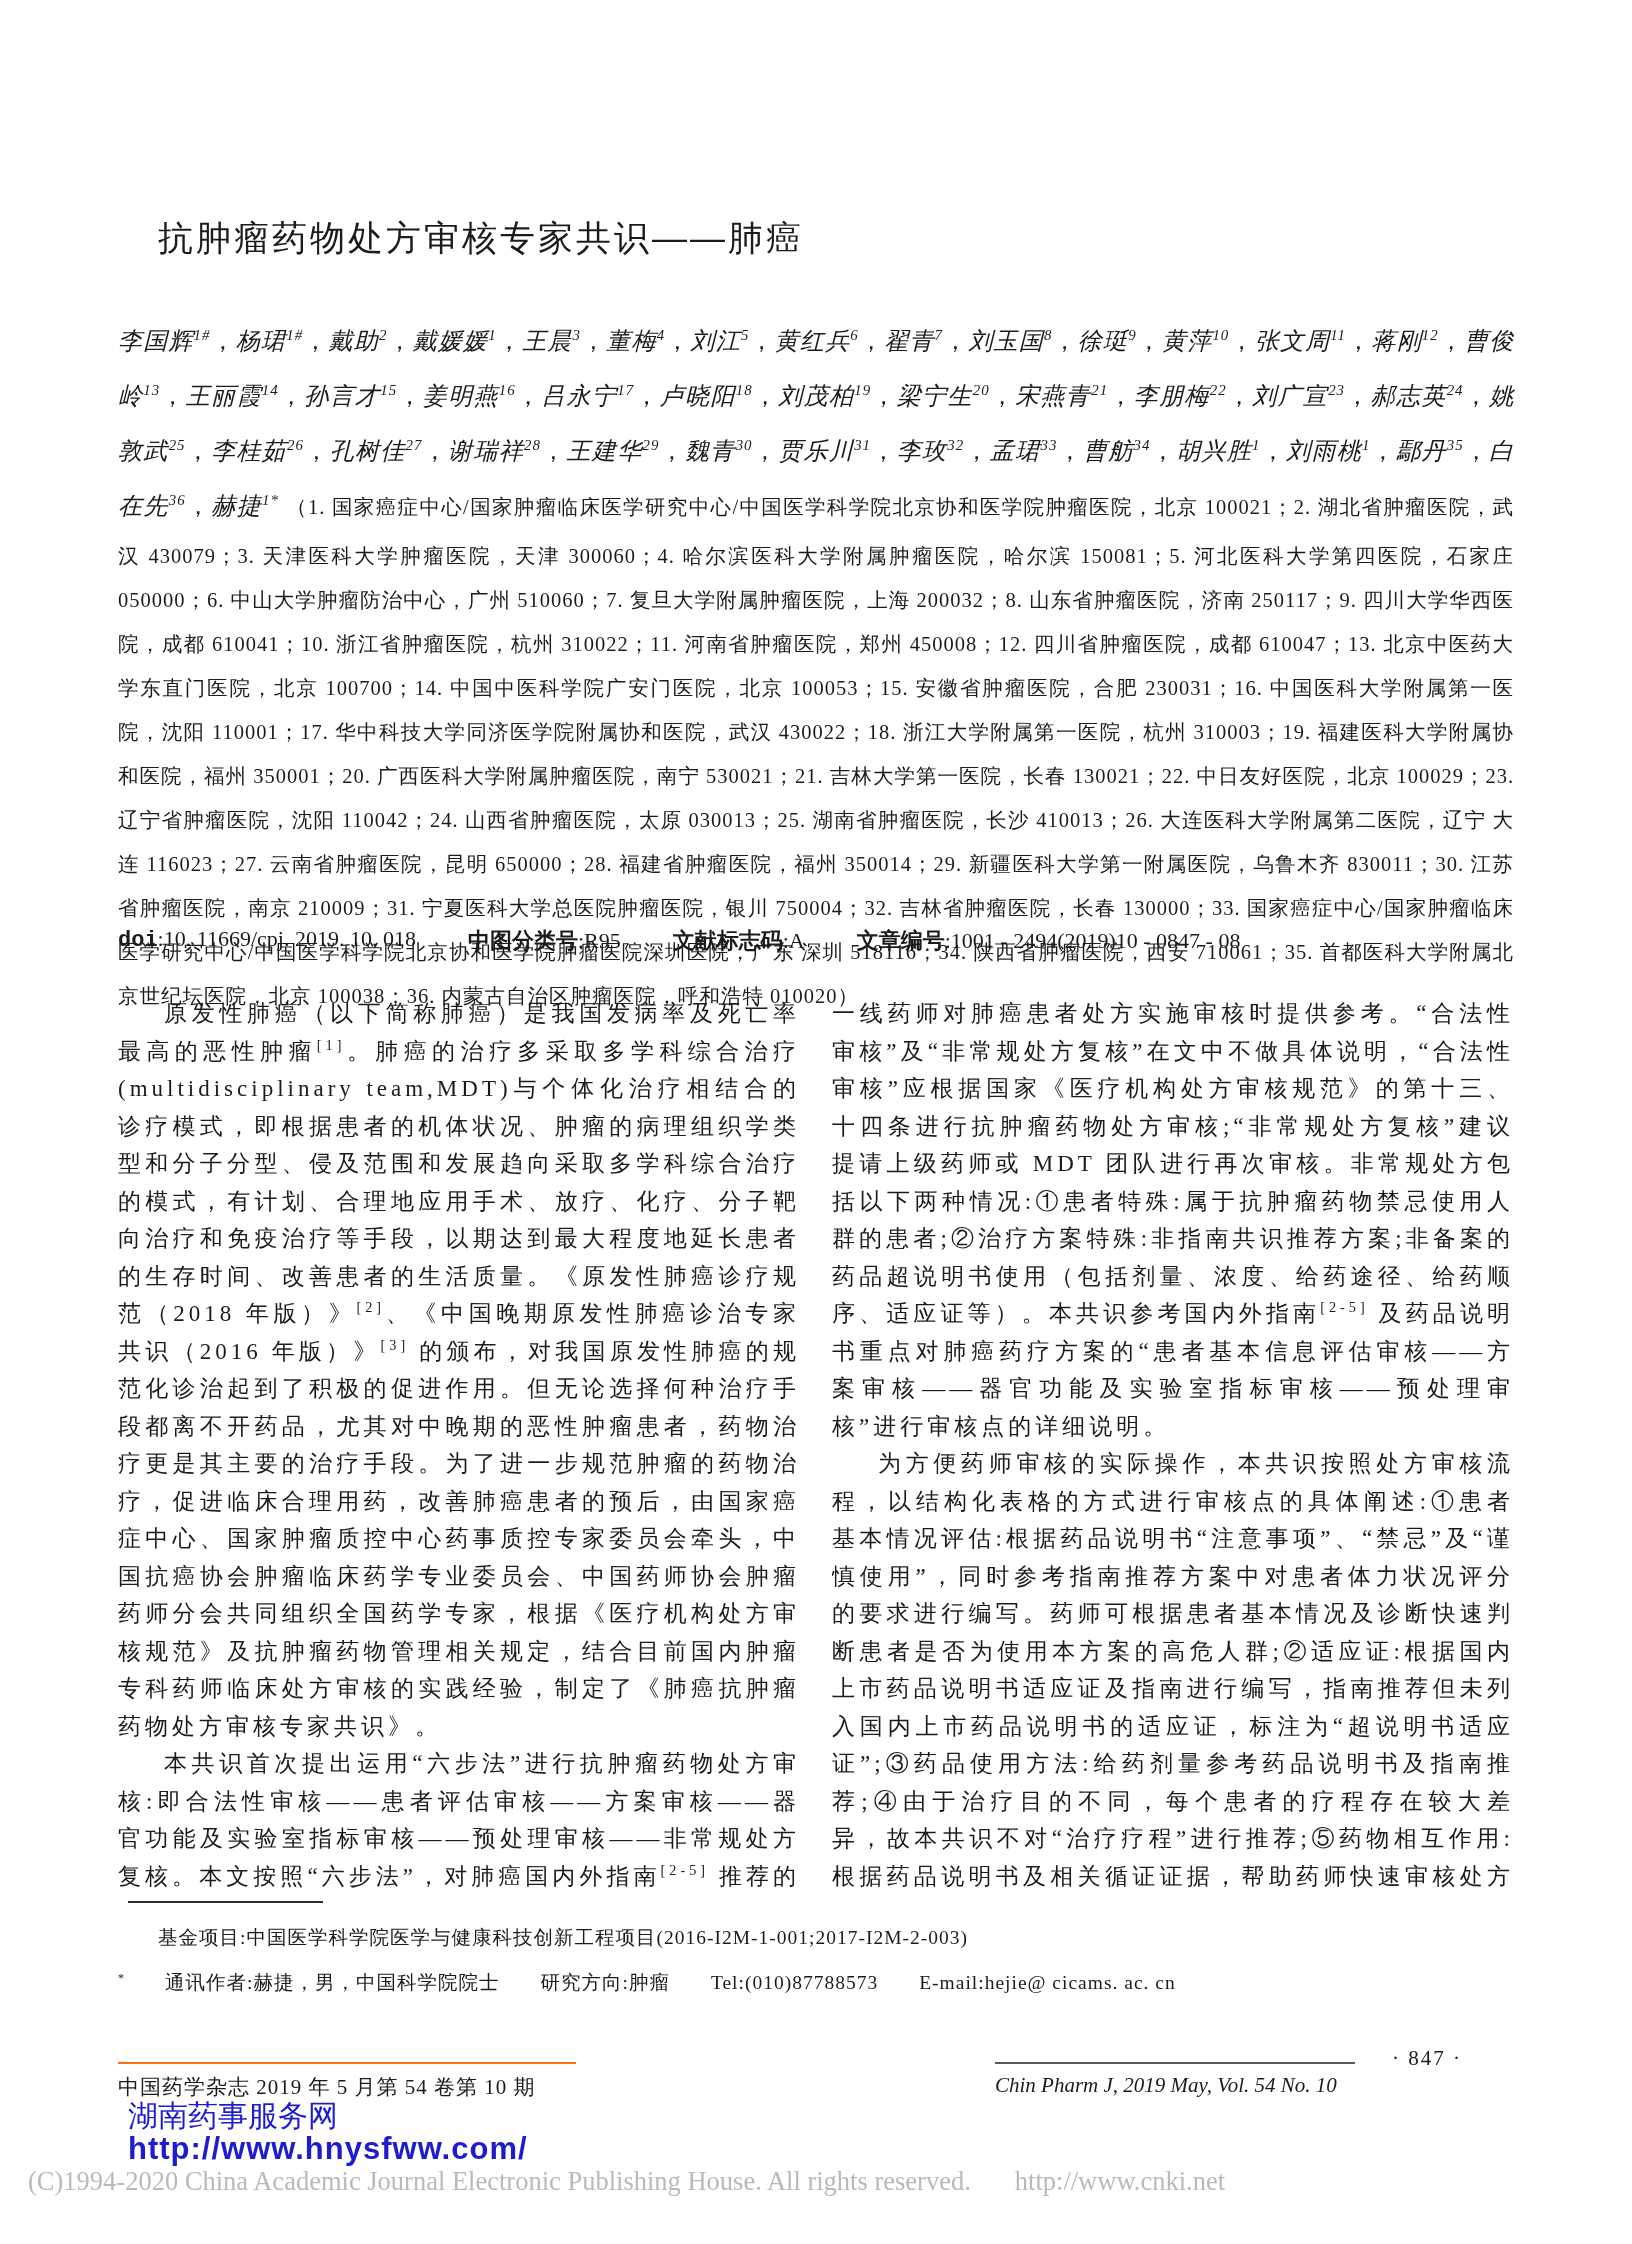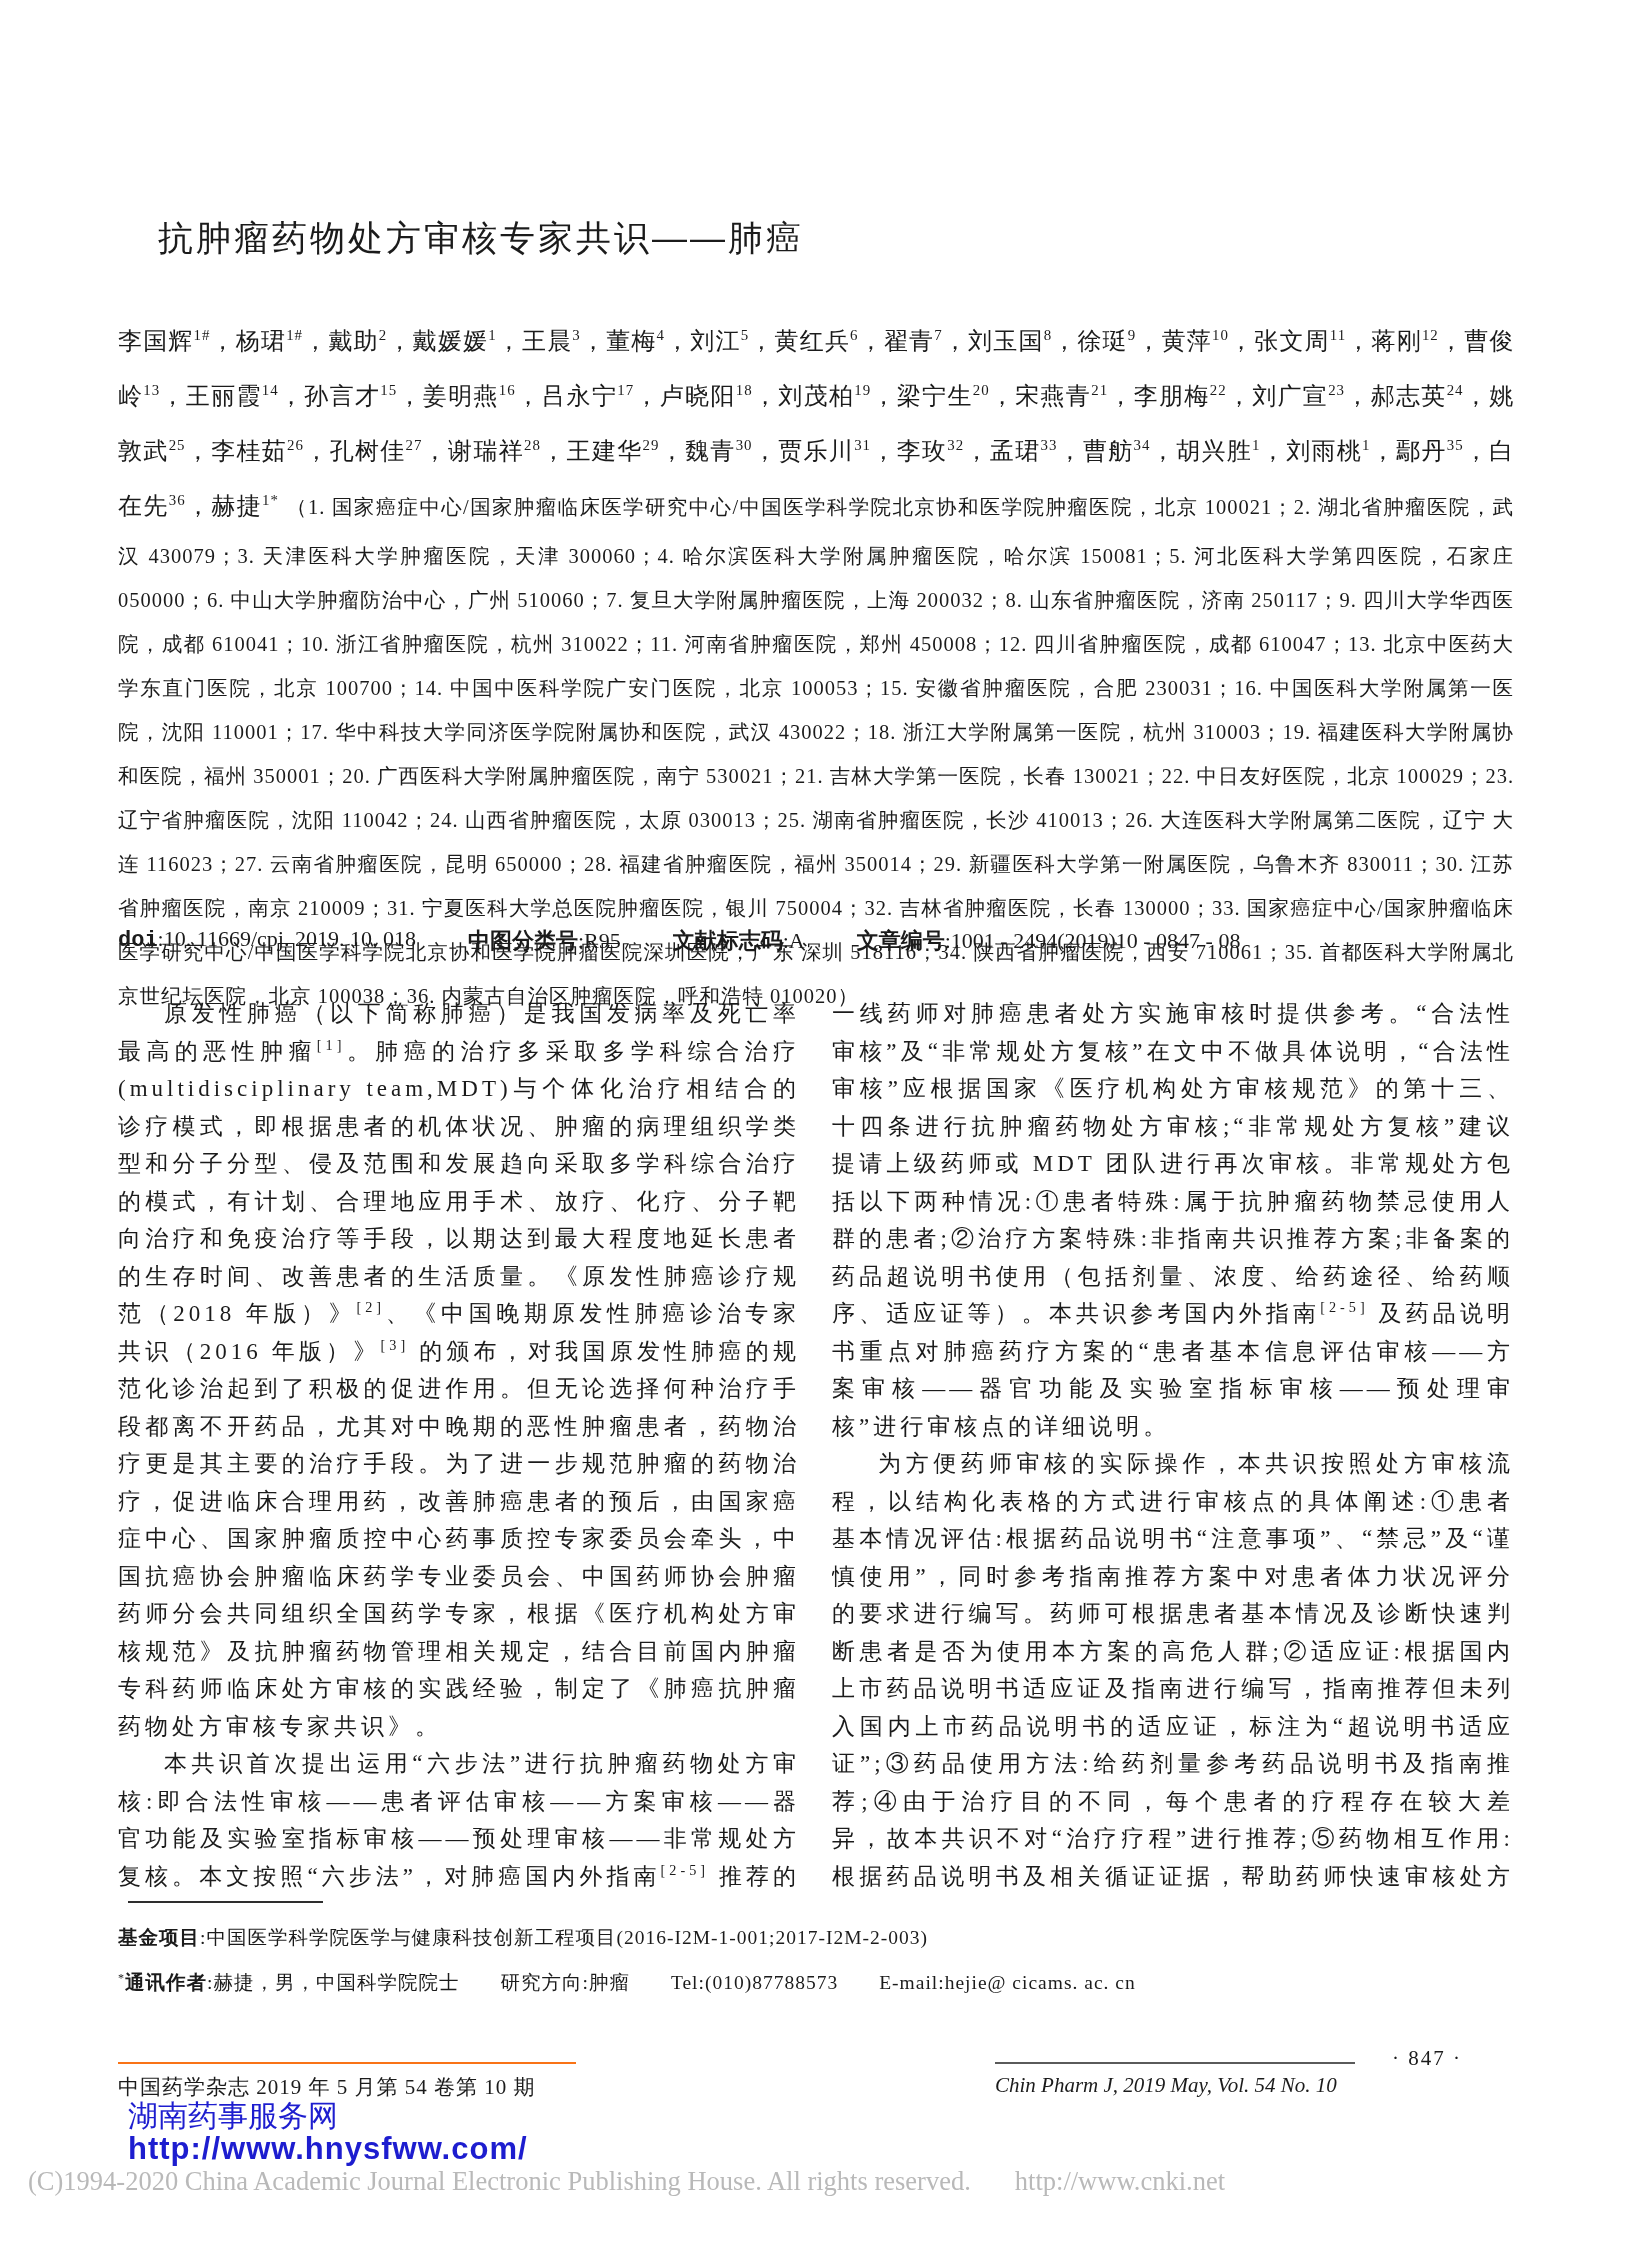--- a/index.html
+++ b/index.html
@@ -4,36 +4,36 @@
 <style>
   html,body{margin:0;padding:0;background:#ffffff;}
   .page{position:relative;width:1632px;height:2244px;background:#ffffff;overflow:hidden;
         font-family:"Liberation Serif","DejaVu Serif",serif;color:#1b1b1b;}
   .heiti{font-family:"Liberation Sans","DejaVu Sans",sans-serif;}
   sup{font-size:0.62em;line-height:0;}
   .article-title{position:absolute;left:158px;top:192px;font-size:35px;font-weight:normal;
         letter-spacing:3px;font-family:"Liberation Sans","DejaVu Sans",sans-serif;}
   .authors-para{position:absolute;left:118px;top:290px;width:1396px;text-align:justify;
         font-size:24px;line-height:43px;letter-spacing:1px;}
-  .author-name{line-height:55px;}
+  .author-name{line-height:55px;font-style:italic;}
   .affils{font-size:20.5px;}
   .meta-line{position:absolute;left:118px;top:926px;width:1396px;display:flex;gap:52px;
         font-size:22px;white-space:nowrap;}
   .meta-item b{font-weight:bold;font-family:Liberation Mono, monospace;}
   .meta-item .heiti{font-weight:bold;text-align:center;}
   .body-cols{position:absolute;left:118px;top:995px;width:1396px;display:flex;gap:32px;}
   .col{width:682px;height:905px;overflow:hidden;font-size:23px;line-height:37.5px;
         text-align:justify;letter-spacing:4px;}
   .col p{margin:0;}
   .col p.indent{text-indent:2em;}
   .fn-block{position:absolute;left:118px;top:1893px;width:1396px;font-size:19.5px;
         letter-spacing:1px;}
   .fn-rule{width:195px;border-top:2px solid #2e2e2e;margin:8px 0 12px 10px;}
   .fn{line-height:45px;white-space:nowrap;}
-  .fn b{font-family:"Liberation Sans","DejaVu Sans",sans-serif;font-weight:bold;}
+  .fn b{font-family:"Liberation Sans","DejaVu Sans",sans-serif;font-weight:normal;margin-left:40px;}
   .footer{position:absolute;left:118px;top:2050px;width:1396px;}
   .footer-left{position:absolute;left:0;top:12px;width:458px;border-top:2px solid #f97316;
         padding-top:9px;font-size:21px;letter-spacing:1px;}
   .footer-right{position:absolute;left:877px;top:12px;width:360px;border-top:2px solid #5a5a5a;
         padding-top:9px;font-size:21px;font-style:italic;}
   .page-no{position:absolute;right:52px;top:-4px;font-size:21px;letter-spacing:2px;}
   .wm-site{position:absolute;left:128px;top:2096px;font-size:30px;color:var(--blue,#1d1dcf);}
   .wm-url{position:absolute;left:128px;top:2131px;font-size:31px;font-weight:bold;
         color:var(--blue,#1d1dcf);font-family:"Liberation Sans","DejaVu Sans",sans-serif;
         letter-spacing:1px;}

